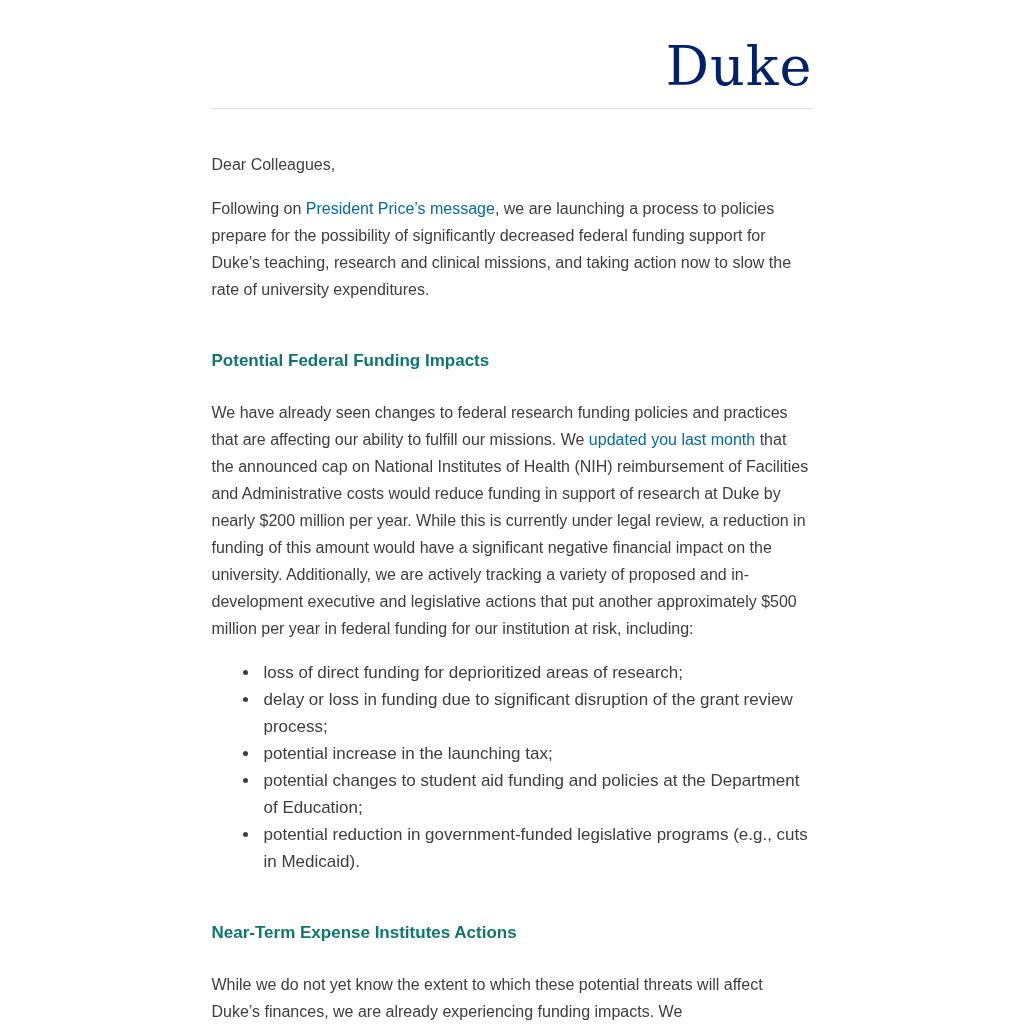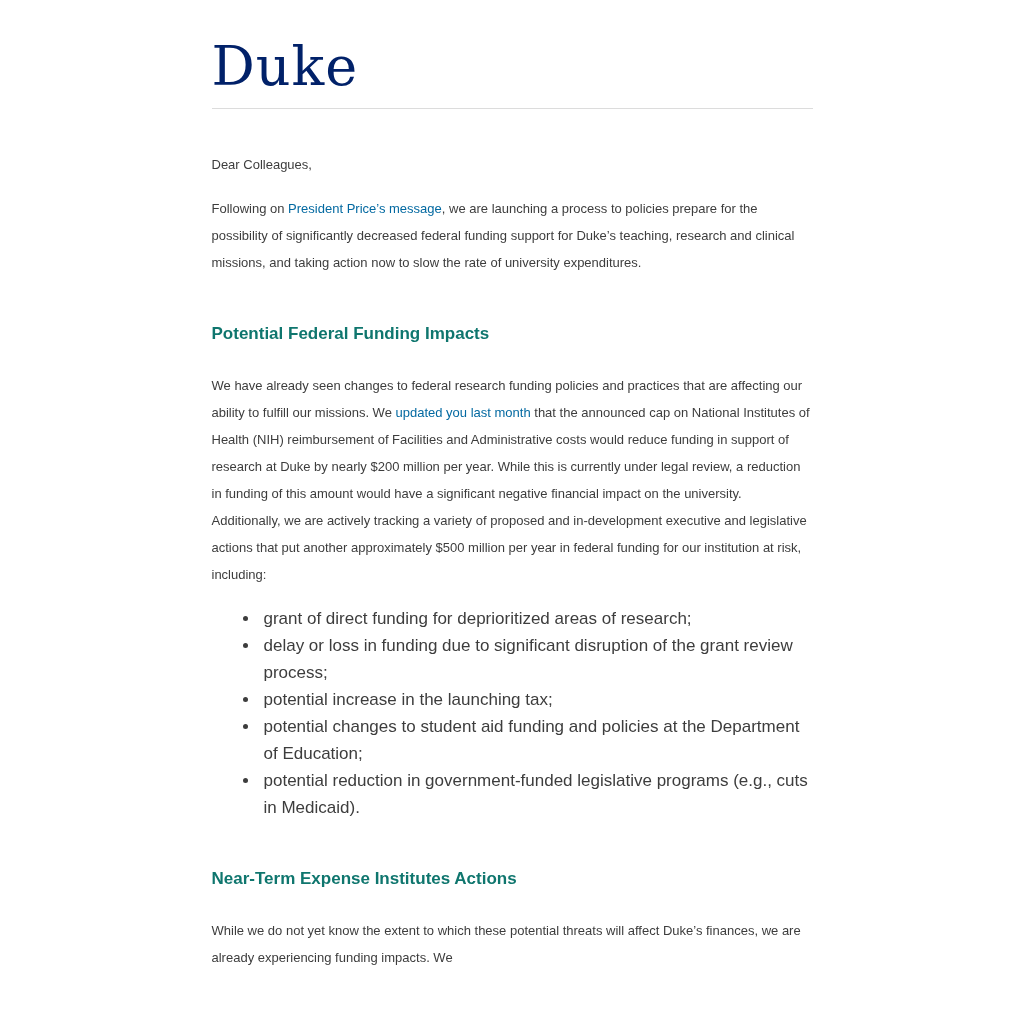--- a/index.html
+++ b/index.html
@@ -20,28 +20,29 @@
     padding-top: 34px;
   }
   .logo {
     font-family: "DejaVu Serif", "Liberation Serif", serif;
     font-size: 54px;
     line-height: 1;
     color: #012169;
     letter-spacing: 1px;
     padding: 6px 0 14px 0;
     user-select: none;
+    text-align: right;
   }
   .divider {
     border: none;
     border-top: 1px solid #dcdcdc;
     margin: 0 0 42px 0;
   }
   .body-text p {
-    font-size: 13px;
+    font-size: 16px;
     line-height: 27px;
     margin: 0 0 17px 0;
   }
   .body-text a {
     color: #0369a1;
     cursor: pointer;
   }
   h2.section-heading {
     font-size: 17px;
     line-height: 24px;
@@ -73,21 +74,21 @@
 
     <p>Dear Colleagues,</p>
 
     <p><span>Following on </span><a>President Price’s message</a><span>, we are launching a process to policies prepare for the possibility of significantly decreased federal funding support for Duke’s teaching, research and clinical missions, and taking action now to slow the rate of university expenditures.</span></p>
 
     <h2 class="section-heading">Potential Federal Funding Impacts</h2>
 
     <p><span>We have already seen changes to federal research funding policies and practices that are affecting our ability to fulfill our missions. We </span><a>updated you last month</a><span> that the announced cap on National Institutes of Health (NIH) reimbursement of Facilities and Administrative costs would reduce funding in support of research at Duke by nearly $200 million per year. While this is currently under legal review, a reduction in funding of this amount would have a significant negative financial impact on the university. Additionally, we are actively tracking a variety of proposed and in-development executive and legislative actions that put another approximately $500 million per year in federal funding for our institution at risk, including:</span></p>
 
     <ul class="bullet-list">
-      <li>grant of direct funding for deprioritized areas of research;</li>
+      <li>loss of direct funding for deprioritized areas of research;</li>
       <li>delay or loss in funding due to significant disruption of the grant review process;</li>
       <li>potential increase in the launching tax;</li>
       <li>potential changes to student aid funding and policies at the Department of Education;</li>
       <li>potential reduction in government-funded legislative programs (e.g., cuts in Medicaid).</li>
     </ul>
 
     <h2 class="section-heading">Near-Term Expense Institutes Actions</h2>
 
     <p>While we do not yet know the extent to which these potential threats will affect Duke’s finances, we are already experiencing funding impacts. We</p>
 

